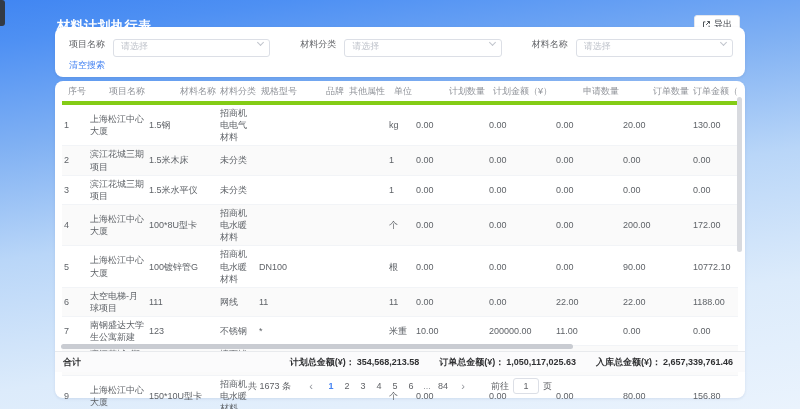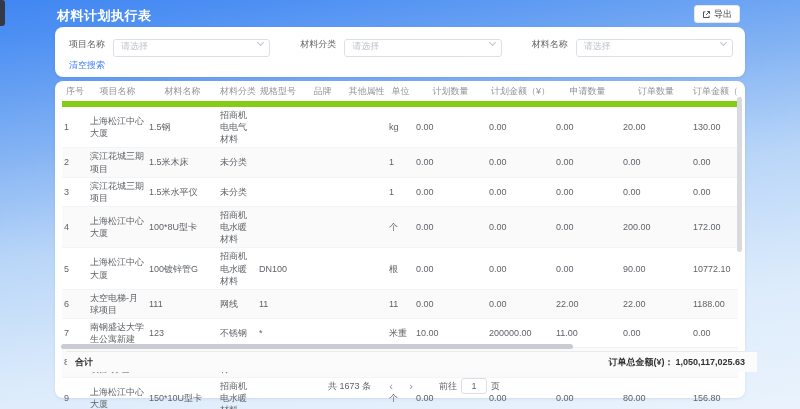--- a/index.html
+++ b/index.html
@@ -3,21 +3,21 @@
 <meta charset="utf-8">
 <style>
   * { margin:0; padding:0; box-sizing:border-box; }
   html,body { width:800px; height:409px; overflow:hidden; }
   body {
     font-family:"Liberation Sans", sans-serif;
     background:linear-gradient(172deg,#4186f2 0%,#4e90f3 8%,#7fb0f3 28%,#b9d6f8 50%,#dcebfb 75%,#eaf3fd 100%);
     position:relative;
   }
   .side-tab { position:absolute; left:0; top:180; width:5px; height:26px; background:#333a45; border-radius:0 3px 3px 0; }
-  .topbar { position:absolute; left:0; top:0; width:800px; height:27px; }
+  .topbar { position:absolute; left:0; top:10px; width:800px; height:27px; }
   .title { position:absolute; left:57px; top:7px; color:#fff; font-size:13px; font-weight:bold; letter-spacing:0.5px; }
   .export-btn { position:absolute; right:60px; top:5px; height:18px; background:#fff; border:1px solid #e4e7ed; border-radius:3px; display:flex; align-items:center; gap:3px; padding:0 7px; font-size:9px; color:#3a3f45; cursor:pointer;justify-content:center; }
   .export-btn svg { display:block; }
 
   .card { background:#fff; box-shadow:0 1px 3px rgba(30,60,120,0.10); border-radius:8px; position:absolute; left:55px; width:690px; }
 
   
   .card-filters { top:27px; height:50px; }
   .filter-row { display:flex; gap:30px; padding:8px 12px 0 14px; align-items:center; }
   .fgroup { flex:1; display:flex; align-items:center; min-width:0; }
@@ -26,33 +26,33 @@
   .fin { width:100%; height:18px; border:1px solid #dcdfe6; border-radius:3px; font-size:9px; padding:0 16px 4px 7px; color:#606266; outline:none; font-family:inherit; }
   .fin::placeholder { color:#c0c4cc; }
   .chev { position:absolute; right:7px; top:5px; width:5px; height:5px; border-right:1px solid #c0c4cc; border-bottom:1px solid #c0c4cc; transform:rotate(45deg); }
   .btn-row { display:flex; align-items:center; gap:16px; padding:6px 0 0 14px; }
   .search-btn { width:100px; height:19px; background:#4583f2; color:#fff; border:none; border-radius:3px; font-size:9px; cursor:pointer; font-family:inherit; }
   .clear-link { font-size:9px; color:#4583f2; cursor:pointer; text-decoration:none; }
 
   
   .card-table { top:81px; height:317px; }
   table { border-collapse:collapse; table-layout:fixed; width:676px; margin:1px 7px 0 7px; }
-  th { font-size:9px; color:#909399; font-weight:normal; text-align:center; padding:3px 2px; border-bottom:6px solid #84cc16; white-space:nowrap; overflow:hidden; }
+  th { font-size:9px; color:#909399; font-weight:normal; text-align:right; padding:3px 2px; border-bottom:4px solid #84cc16; white-space:nowrap; overflow:hidden; }
   td { font-size:9px; color:#5f6368; padding:2px 2px; height:28px; line-height:1.35; vertical-align:middle; word-break:break-all; border-bottom:1px solid #f2f4f7; overflow:hidden; }
   tbody tr:nth-child(even) { background:#fafafa; }
 
   .vscroll { position:absolute; right:3px; top:16px; width:5px; height:155px; background:#d8dadf; border-radius:3px; }
   .hscroll { position:absolute; left:6px; top:263px; width:512px; height:5px; background:#c9ccd2; border-radius:3px; }
 
-  .sumrow { position:absolute; left:12px; top:270px; width:690px; height:21px; background:#fbfbfc; border-top:1px solid #e8eaed; display:flex; align-items:center; font-size:9px; font-weight:bold; color:#303133; padding:0 12px 0 8px; }
+  .sumrow { position:absolute; left:0; top:270px; width:690px; height:21px; background:#fbfbfc; border-top:1px solid #e8eaed; display:flex; align-items:center; font-size:9px; font-weight:bold; color:#303133; padding:0 12px 0 8px; }
   .totals { margin-left:auto; display:flex; gap:20px; }
   .tgroup { white-space:nowrap; }
   .tgroup .tval { margin-left:2px; }
 
-  .pager { position:absolute; left:14px; top:296px; width:690px; height:18px; display:flex; align-items:center; justify-content:center; gap:4px; font-size:9px; color:#606266; }
+  .pager { position:absolute; left:0; top:296px; width:690px; height:18px; display:flex; align-items:center; justify-content:center; gap:4px; font-size:9px; color:#606266; }
   .ptotal { margin-right:8px; color:#606266; }
   .pbtn { min-width:16px; height:16px; display:inline-flex; align-items:center; justify-content:center; cursor:pointer; padding:0 2px; }
   .pbtn.active { color:#4583f2; font-weight:bold; }
   .pbtn.dots { cursor:default; color:#909399; }
   .parrow { color:#909399; font-size:11px; }
   .goto { margin-left:16px; display:inline-flex; align-items:center; gap:4px; }
   .goto-in { width:26px; height:16px; border:1px solid #dcdfe6; border-radius:3px; text-align:center; font-size:9px; color:#606266; outline:none; font-family:inherit; }
 </style>
 </head>
 <body>
@@ -272,26 +272,29 @@
           <td>80.00</td>
           <td>156.80</td>
         </tr>
       </tbody>
   </table>
   <div class="vscroll"></div>
   <div class="hscroll"></div>
   <div class="sumrow">
     <span>合计</span>
     <div class="totals" id="totals">
+        <span class="tgroup"><span>计划总金额(¥)：</span><span class="tval">354,568,213.58</span></span>
         <span class="tgroup"><span>订单总金额(¥)：</span><span class="tval">1,050,117,025.63</span></span>
+        <span class="tgroup"><span>入库总金额(¥)：</span><span class="tval">2,657,339,761.46</span></span>
       </div>
   </div>
   <div class="pager">
     <span class="ptotal">共 1673 条</span>
     <span class="pbtn parrow">‹</span>
+    <span id="pages"><span class="pbtn active">1</span><span class="pbtn">2</span><span class="pbtn">3</span><span class="pbtn">4</span><span class="pbtn">5</span><span class="pbtn">6</span><span class="pbtn dots">...</span><span class="pbtn">84</span></span>
     <span class="pbtn parrow">›</span>
     <span class="goto">
       <span>前往</span>
       <input class="goto-in" value="1" style="">
       <span>页</span>
     </span>
   </div>
 </div>
 
 </body></html>

